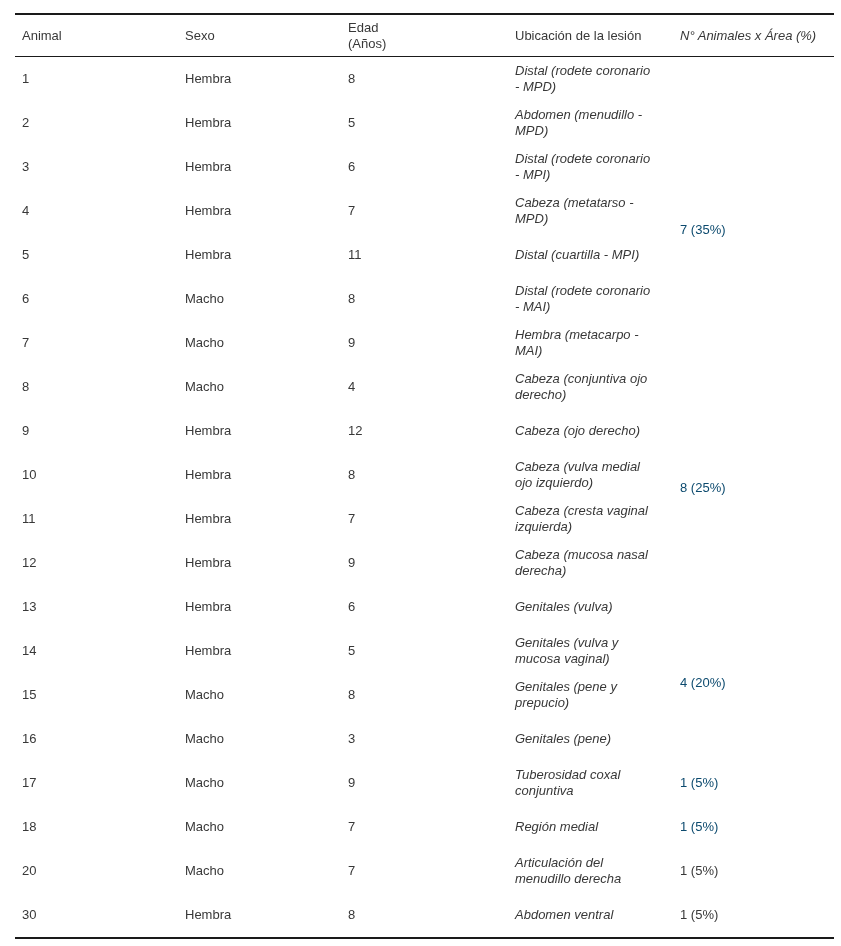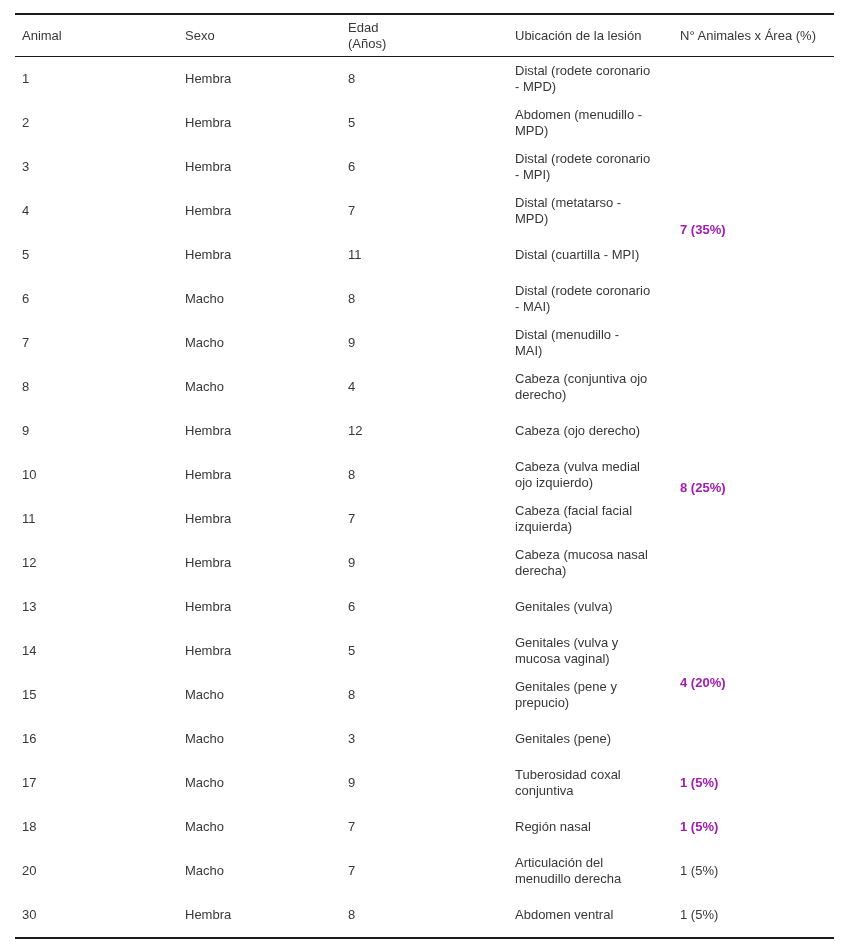--- a/index.html
+++ b/index.html
@@ -37,23 +37,23 @@
   }
   .data-table td {
     vertical-align: middle;
     height: 44px;
     padding: 0;
     line-height: 16px;
     font-size: 13px;
   }
   th.first, td.first { padding-left: 7px; }
   th.col-edad { white-space: pre-line; }
-  th.col-area { white-space: nowrap; }
-  td.col-ubicacion { white-space: pre-line; padding-right: 14px; }
-  td.col-area.bold { font-weight: 700; color: #a21caf; }
+  th.col-area { white-space: nowrap; font-style: italic; }
+  td.col-ubicacion { white-space: pre-line; padding-right: 14px; font-style: italic; }
+  td.col-area.bold { font-weight: 400; color: #0c4a6e; }
   
   td.col-area[rowspan="7"] { padding-top: 38px; }
   td.col-area[rowspan="5"] { padding-top: 26px; }
   td.col-area[rowspan="4"] { padding-top: 20px; }
 </style>
 </head>
 <body>
 
 <table class="data-table">
   <colgroup>
@@ -93,41 +93,41 @@
         <td class="first col-animal">3</td>
         <td class="col-sexo">Hembra</td>
         <td class="col-edad">6</td>
         <td class="col-ubicacion">Distal (rodete coronario
 - MPI)</td>
       </tr>
       <tr>
         <td class="first col-animal">4</td>
         <td class="col-sexo">Hembra</td>
         <td class="col-edad">7</td>
-        <td class="col-ubicacion">Distal (metatarso -
+        <td class="col-ubicacion">Cabeza (metatarso -
 MPD)</td>
       </tr>
       <tr>
         <td class="first col-animal">5</td>
         <td class="col-sexo">Hembra</td>
         <td class="col-edad">11</td>
         <td class="col-ubicacion">Distal (cuartilla - MPI)</td>
       </tr>
       <tr>
         <td class="first col-animal">6</td>
         <td class="col-sexo">Macho</td>
         <td class="col-edad">8</td>
         <td class="col-ubicacion">Distal (rodete coronario
 - MAI)</td>
       </tr>
       <tr>
         <td class="first col-animal">7</td>
         <td class="col-sexo">Macho</td>
         <td class="col-edad">9</td>
-        <td class="col-ubicacion">Distal (menudillo -
+        <td class="col-ubicacion">Hembra (metacarpo -
 MAI)</td>
       </tr>
       <tr>
         <td class="first col-animal">8</td>
         <td class="col-sexo">Macho</td>
         <td class="col-edad">4</td>
         <td class="col-ubicacion">Cabeza (conjuntiva ojo
 derecho)</td>
         <td class="col-area bold" rowspan="5">8 (25%)</td>
       </tr>
@@ -141,21 +141,21 @@
         <td class="first col-animal">10</td>
         <td class="col-sexo">Hembra</td>
         <td class="col-edad">8</td>
         <td class="col-ubicacion">Cabeza (vulva medial
 ojo izquierdo)</td>
       </tr>
       <tr>
         <td class="first col-animal">11</td>
         <td class="col-sexo">Hembra</td>
         <td class="col-edad">7</td>
-        <td class="col-ubicacion">Cabeza (facial facial
+        <td class="col-ubicacion">Cabeza (cresta vaginal
 izquierda)</td>
       </tr>
       <tr>
         <td class="first col-animal">12</td>
         <td class="col-sexo">Hembra</td>
         <td class="col-edad">9</td>
         <td class="col-ubicacion">Cabeza (mucosa nasal
 derecha)</td>
       </tr>
       <tr>
@@ -190,21 +190,21 @@
         <td class="col-sexo">Macho</td>
         <td class="col-edad">9</td>
         <td class="col-ubicacion">Tuberosidad coxal
 conjuntiva</td>
         <td class="col-area bold" rowspan="1">1 (5%)</td>
       </tr>
       <tr>
         <td class="first col-animal">18</td>
         <td class="col-sexo">Macho</td>
         <td class="col-edad">7</td>
-        <td class="col-ubicacion">Región nasal</td>
+        <td class="col-ubicacion">Región medial</td>
         <td class="col-area bold" rowspan="1">1 (5%)</td>
       </tr>
       <tr>
         <td class="first col-animal">20</td>
         <td class="col-sexo">Macho</td>
         <td class="col-edad">7</td>
         <td class="col-ubicacion">Articulación del
 menudillo derecha</td>
         <td class="col-area" rowspan="1">1 (5%)</td>
       </tr>

